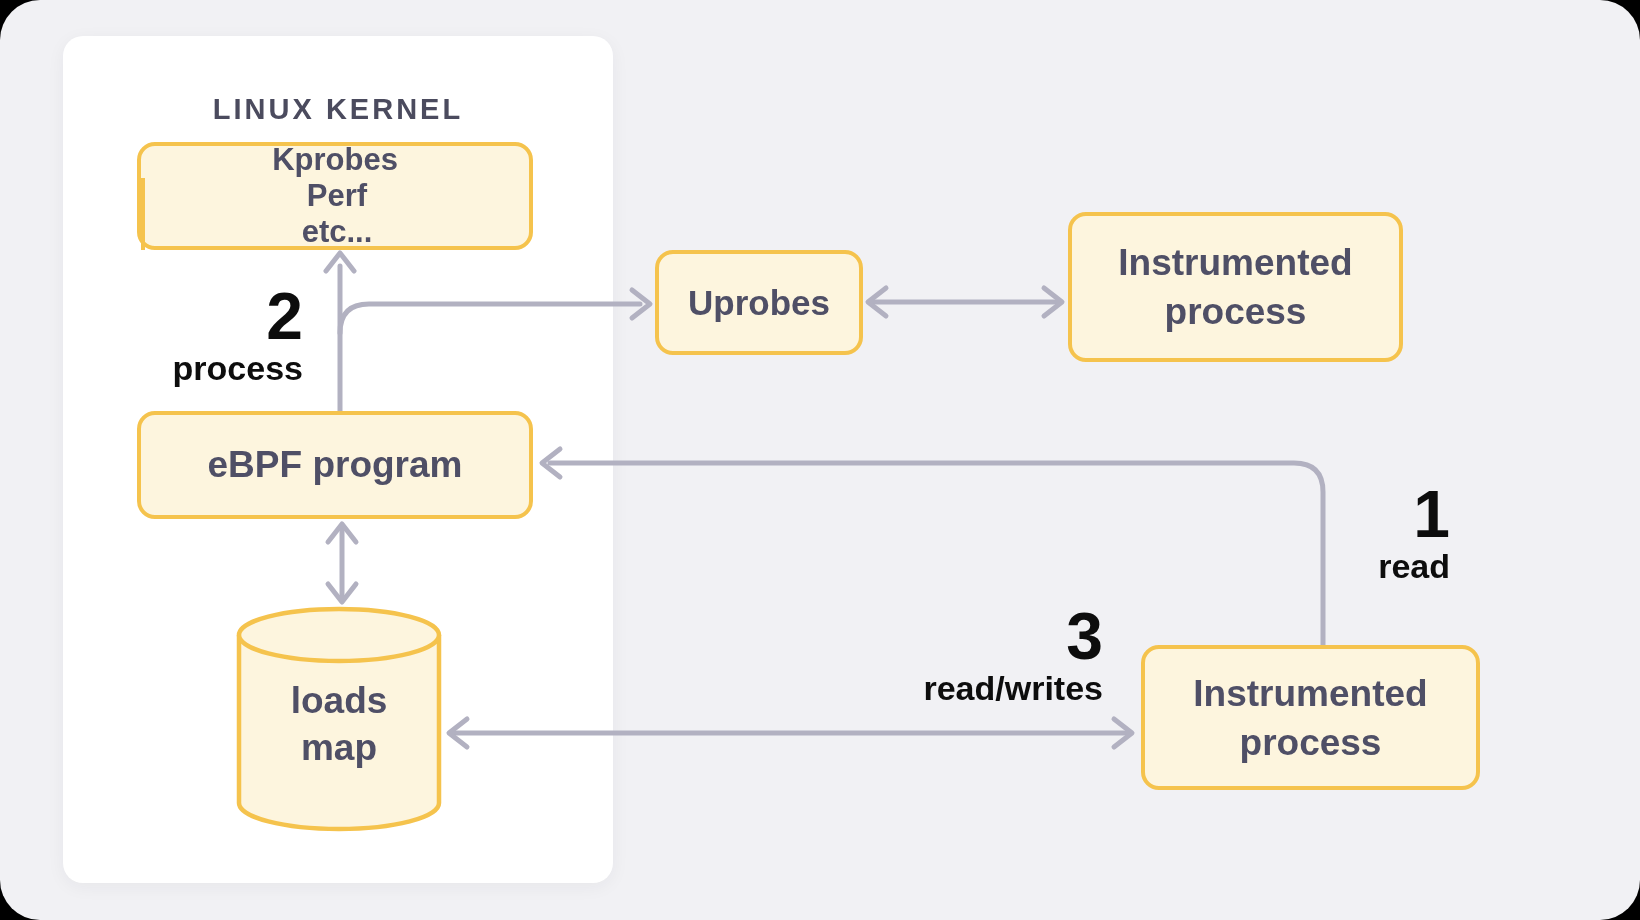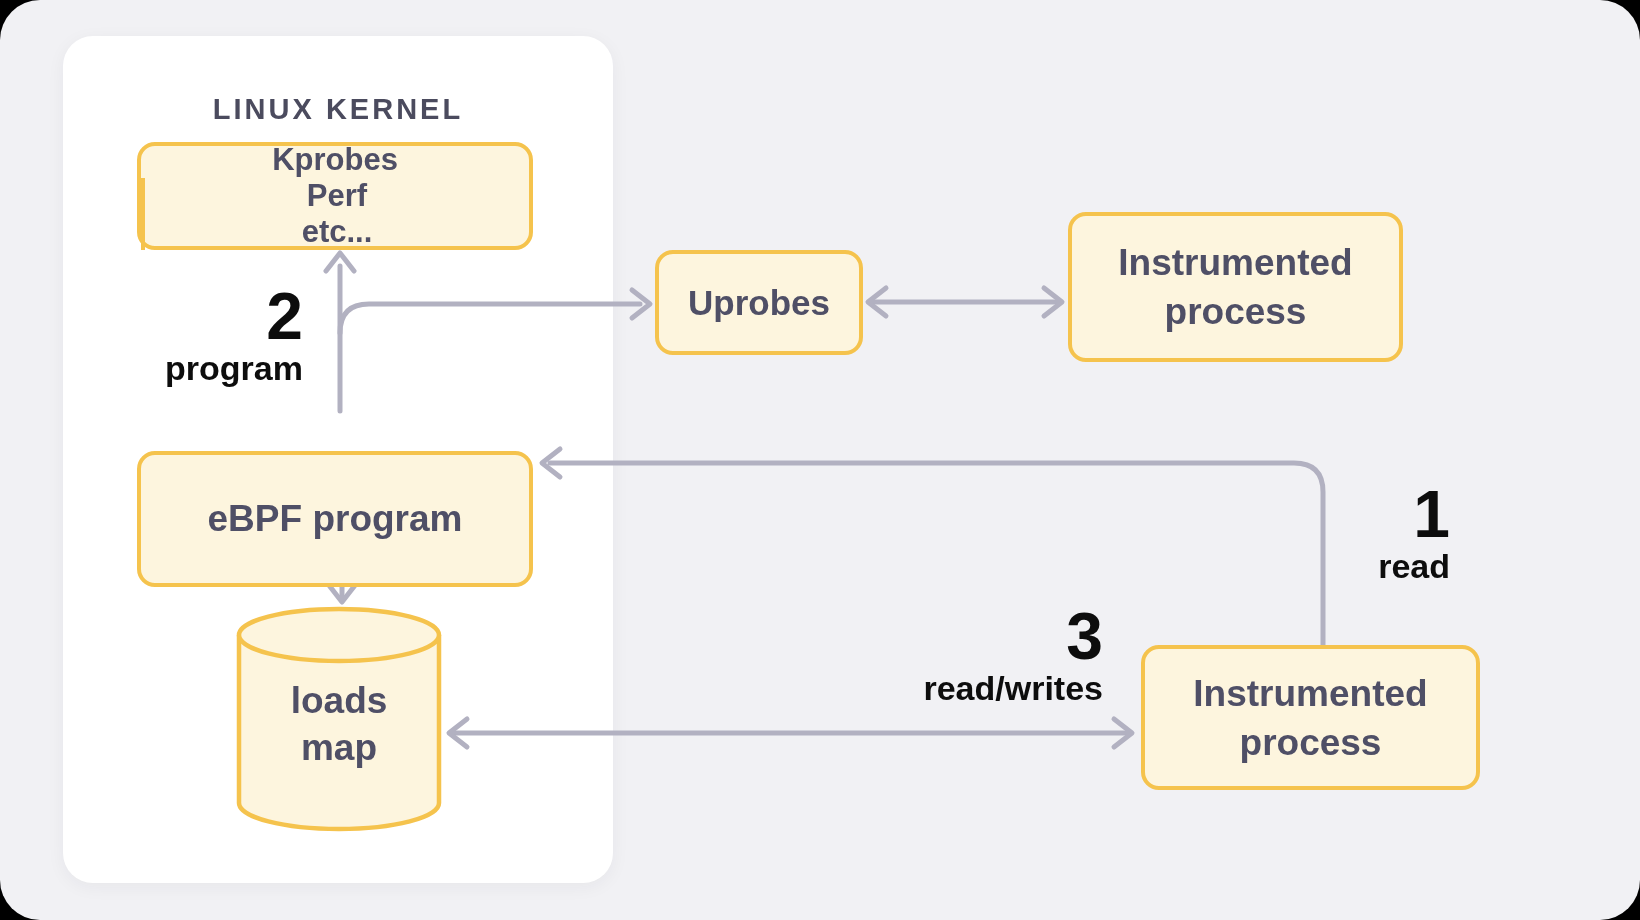--- a/index.html
+++ b/index.html
@@ -1,35 +1,35 @@
 <!DOCTYPE html>
 <html style="--background: #f1f1f4; --panel: #ffffff; --node-fill: #fdf5de; --node-border: #f5c34d; --arrow: #b2b1c1; --title-text: #4b4b5e; --node-text: #4f4f66; --step-text: #0d0d0d;"><head>
 <meta charset="utf-8">
 <style>
   html,body{margin:0;padding:0;background:#000;}
   .stage{position:relative;width:1640px;height:920px;background:var(--background,#f1f1f4);
          border-radius:40px;overflow:hidden;font-family:"Liberation Sans",sans-serif;}
   .panel{position:absolute;top:36px;height:847px;background:var(--panel,#fff);
-         border-radius:30px;box-shadow:0 4px 18px rgba(40,40,60,0.05);}
+         border-radius:20px;box-shadow:0 4px 18px rgba(40,40,60,0.05);}
   .panel.kernel{left:63px;width:550px;}
   .panel.user{left:895px;width:682px;}
   .panel-title{position:absolute;top:57px;left:0;width:100%;text-align:center;
          font-size:29px;font-weight:700;letter-spacing:3px;color:var(--title-text,#4b4b5e);}
   .wires{position:absolute;left:0;top:0;width:1640px;height:920px;}
   .wire-line{fill:none;stroke:var(--arrow,#b2b1c1);stroke-width:5;stroke-linecap:round;stroke-linejoin:round;}
   .node{position:absolute;background:var(--node-fill,#fdf5de);border:4px solid var(--node-border,#f5c34d);
         border-radius:18px;display:flex;align-items:center;justify-content:center;
         color:var(--node-text,#4f4f66);font-weight:700;text-align:center;box-sizing:border-box;}
   .probes-row{left:137px;top:142px;width:396px;height:108px;padding:0;display:flex;align-items:stretch;flex-direction:column;}
   .probe-cell{display:flex;align-items:center;justify-content:center;font-size:31px;}
   .probe-cell + .probe-cell{border-left:4px solid var(--node-border,#f5c34d);}
   .probe-cell.c0{flex:156 0 0;}
   .probe-cell.c1{flex:102 0 0;}
   .probe-cell.c2{flex:138 0 0;}
-  .ebpf-program{left:137px;top:411px;width:396px;height:136px;font-size:37px;margin-top:40px;}
+  .ebpf-program{left:137px;top:411px;width:396px;height:108px;font-size:37px;}
   .uprobes{left:655px;top:250px;width:208px;height:105px;font-size:35px;}
   .proc-top{left:1068px;top:212px;width:335px;height:150px;font-size:37px;line-height:49px;padding:0 10px;}
   .proc-bottom{left:1141px;top:645px;width:339px;height:145px;font-size:37px;line-height:49px;padding:0 10px;}
   .cyl{position:absolute;left:235px;top:605px;width:208px;height:228px;}
   .cyl-label{position:absolute;left:34px;top:72px;width:140px;text-align:center;
         color:var(--node-text,#4f4f66);font-weight:700;font-size:37px;line-height:47px;}
   .step{position:absolute;text-align:right;color:var(--step-text,#0d0d0d);}
   .step .num{font-size:66px;font-weight:700;line-height:64px;}
   .step .lbl{font-size:34px;font-weight:700;line-height:40px;}
   .step.listens{left:143px;top:284px;width:160px;}
@@ -98,21 +98,21 @@
   </div>
 
   <div class="node uprobes">Uprobes</div>
 
   <div class="node proc-top">Instrumented process</div>
 
   <div class="node proc-bottom">Instrumented process</div>
 
   <div class="step listens">
     <div class="num">2</div>
-    <div class="lbl">program</div>
+    <div class="lbl">process</div>
   </div>
 
   <div class="step loads">
     <div class="num">1</div>
     <div class="lbl">read</div>
   </div>
 
   <div class="step readwrites">
     <div class="num">3</div>
     <div class="lbl">read/writes</div>

